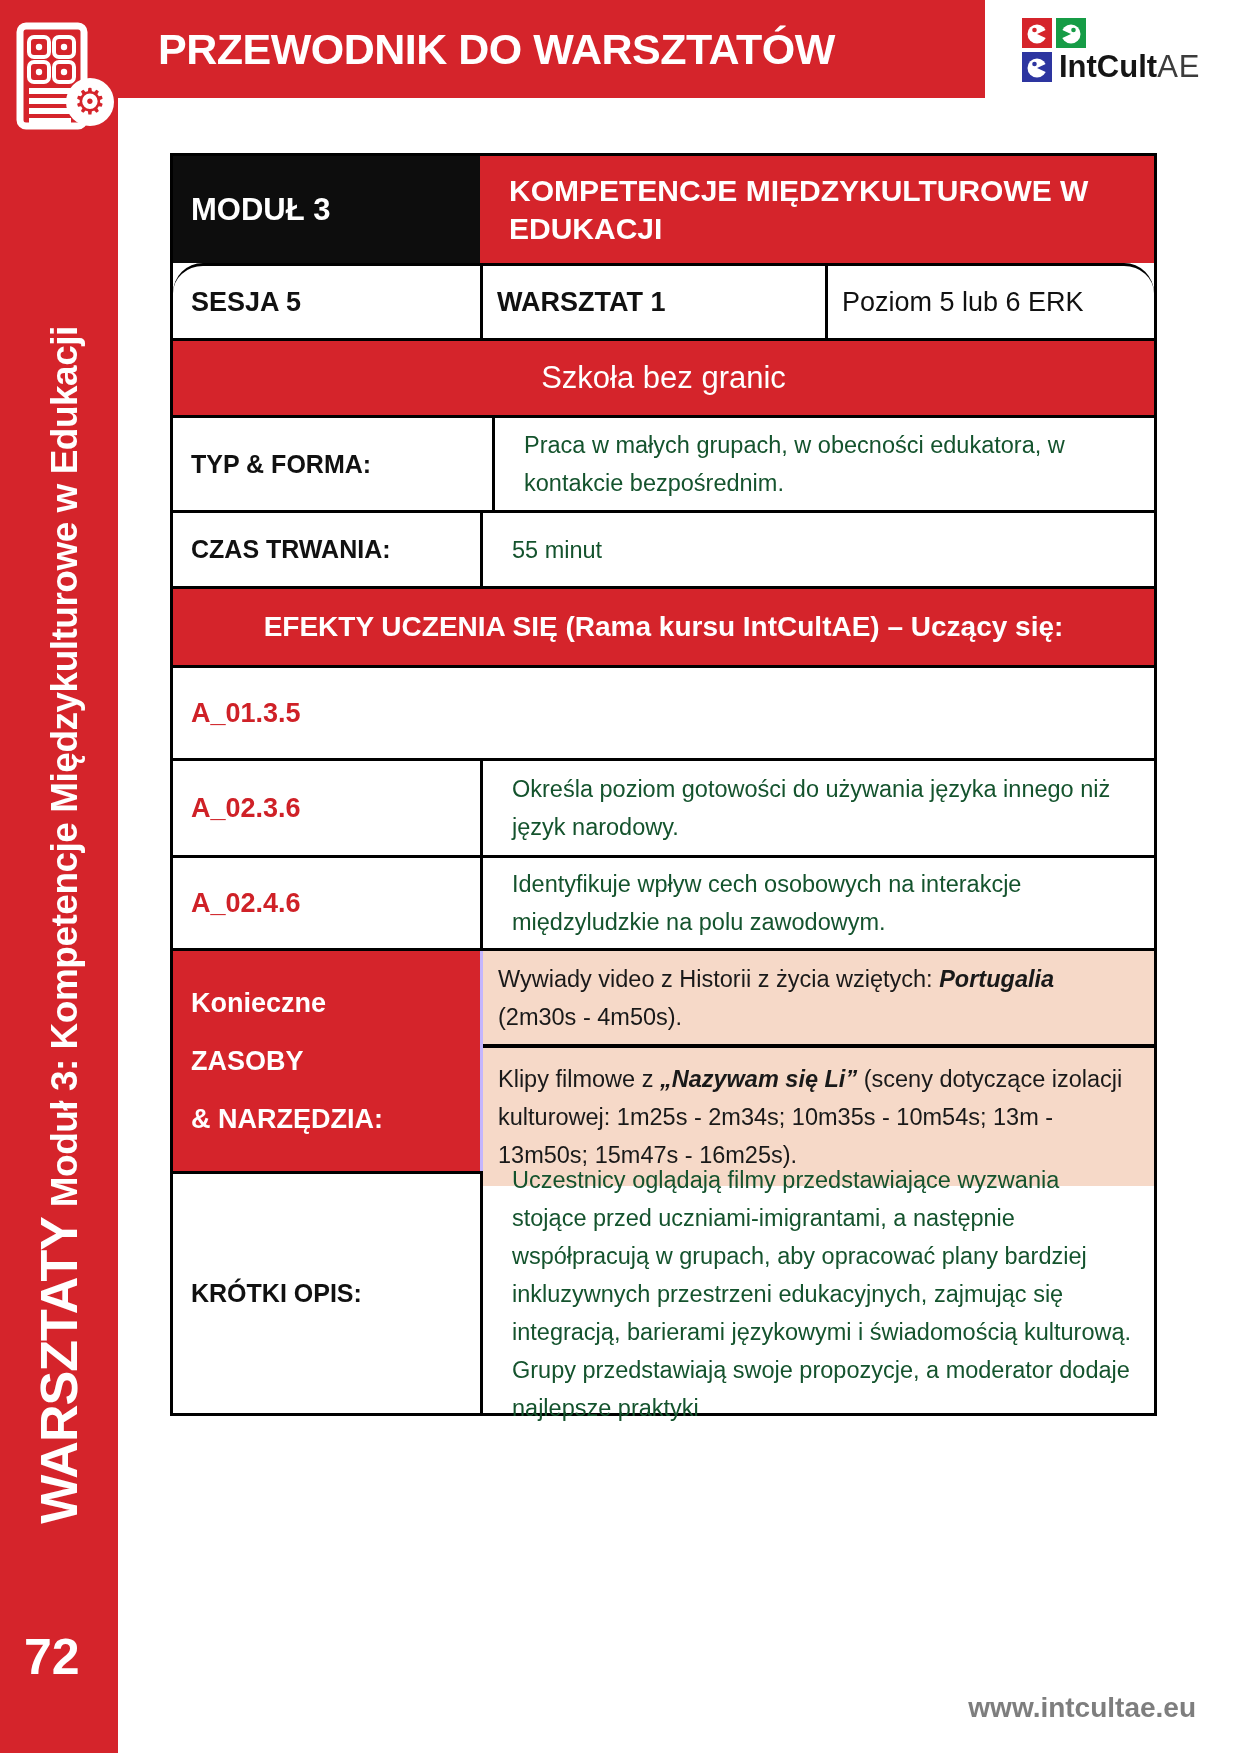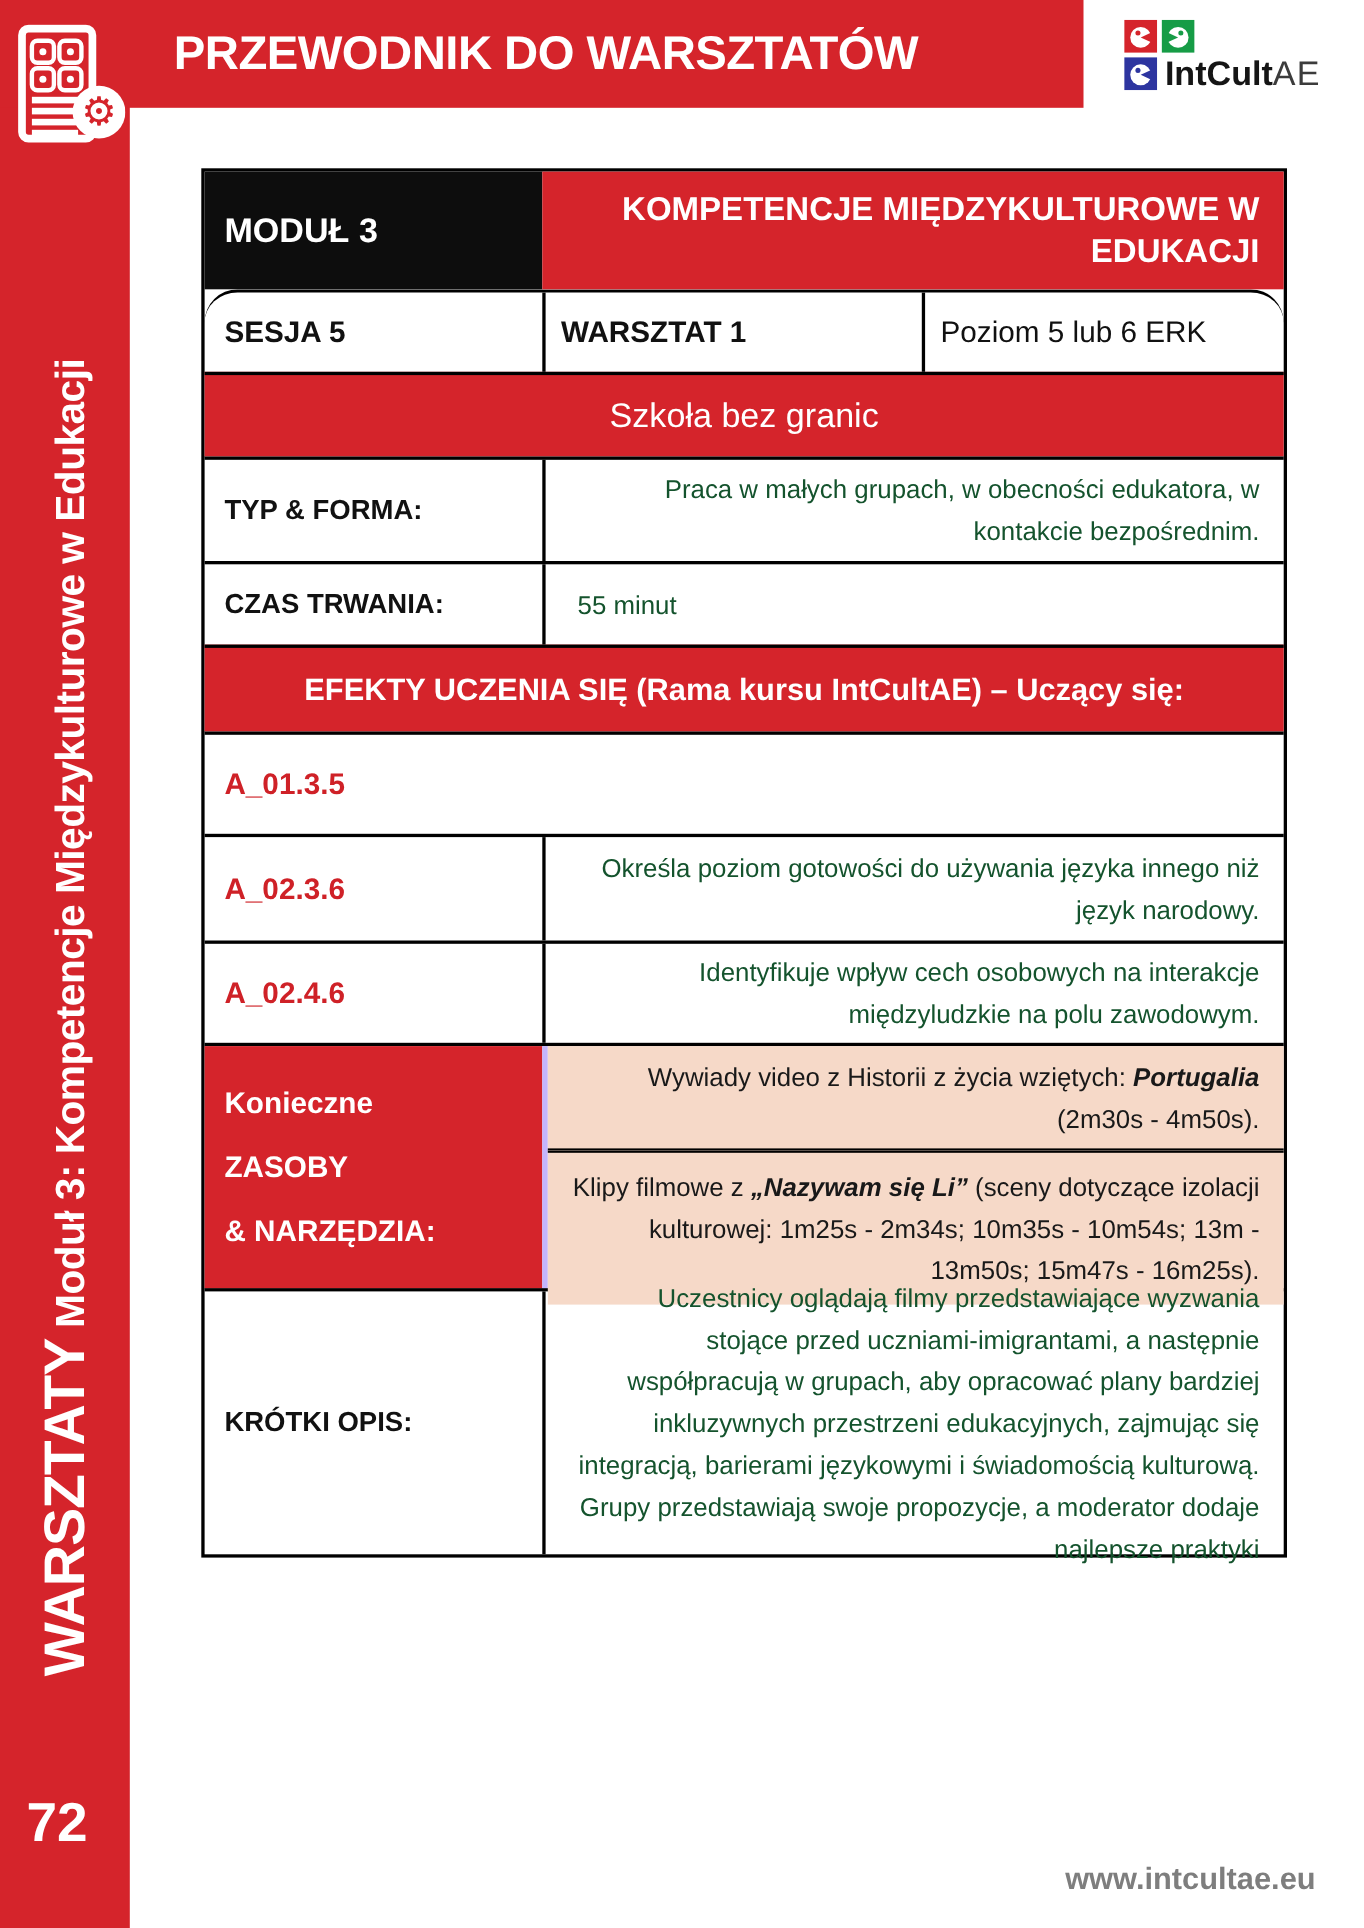--- a/index.html
+++ b/index.html
@@ -36,36 +36,36 @@
   
   .brand{position:absolute;left:1022px;top:18px;}
   .brand-row{display:flex;align-items:flex-end;gap:4px;}
   .brand-row + .brand-row{margin-top:4px;}
   .brand-text{font-size:31px;line-height:30px;margin-left:3px;white-space:nowrap;}
   .brand-bold{font-weight:bold;color:#151515;}
   .brand-light{font-weight:normal;color:#3c3c3c;letter-spacing:1px;}
 
   
   .table{
-    position:absolute;left:183px;top:153px;width:987px;height:1263px;
-    border:3px solid #000;background:#fff;text-align:right;
+    position:absolute;left:170px;top:153px;width:987px;height:1263px;
+    border:3px solid #000;background:#fff;
   }
   .row{display:flex;width:100%;}
   .row + .row{border-top:3px solid #000;}
   .bl{border-left:3px solid #000;}
   .cell{display:flex;align-items:center;}
   .c1{width:307px;flex:0 0 auto;padding-left:18px;padding-right:10px;}
   .c2{width:345px;flex:0 0 auto;padding-left:14px;padding-right:10px;}
   .c3{flex:1 1 auto;padding-left:14px;padding-right:10px;}
   .c23{flex:1 1 auto;padding-left:29px;padding-right:22px;}
 
   .r1{height:107px;}
   .r2{height:75px;border-radius:30px;}
   .r3{height:77px;}
-  .r4{height:95px;}
+  .r4{height:95px;gap:12px;}
   .r5{height:76px;}
   .r6{height:79px;}
   .r7{height:93px;}
   .r8{height:97px;}
   .r9{height:93px;}
   .r10{height:223px;}
   .r11{height:242px;}
 
   .module-cell{background:var(--black-cell);color:#fff;font-size:31px;font-weight:bold;}
   .title-cell{background:var(--red);color:#fff;font-size:30px;font-weight:bold;line-height:38px;}
@@ -76,21 +76,21 @@
   .banner{background:var(--red);color:#fff;align-items:center;justify-content:center;display:flex;}
   .banner-main span{font-size:31px;font-weight:normal;}
   .banner-small span{font-size:28px;font-weight:bold;}
 
   .label{font-size:25px;font-weight:bold;color:#111;}
   .code{font-size:27px;font-weight:bold;color:var(--code-red);}
   .body{font-size:23.5px;line-height:38px;color:#14532d;}
 
   .resources-label{background:var(--red);color:#fff;font-size:27px;font-weight:bold;
     flex-direction:column;align-items:flex-start;justify-content:center;line-height:41px;gap:17px;}
-  .resources-stack{flex:1 1 auto;display:flex;flex-direction:column;padding:0;border-left:5px solid #c4b5fd;}
+  .resources-stack{flex:1 1 auto;display:flex;flex-direction:column;padding:0;border-left:3px solid #c4b5fd;}
   .pink-cell{background:var(--pink);font-size:23.5px;line-height:38px;color:#191919;
     padding:12px 22px 12px 15px;display:flex;flex-wrap:wrap;align-content:center;}
   .pink-cell .inner{display:block;}
   .pink1{height:95px;border-bottom:2px solid #000;}
   .pink-gap{height:6px;background:#fff;}
   .pink2{flex:1 1 auto;border-top:2px solid #000;}
   .bi{font-weight:bold;font-style:italic;}
 
   .site-url{position:absolute;right:44px;top:1692px;color:var(--url-gray);font-size:28px;font-weight:bold;}
 </style>

